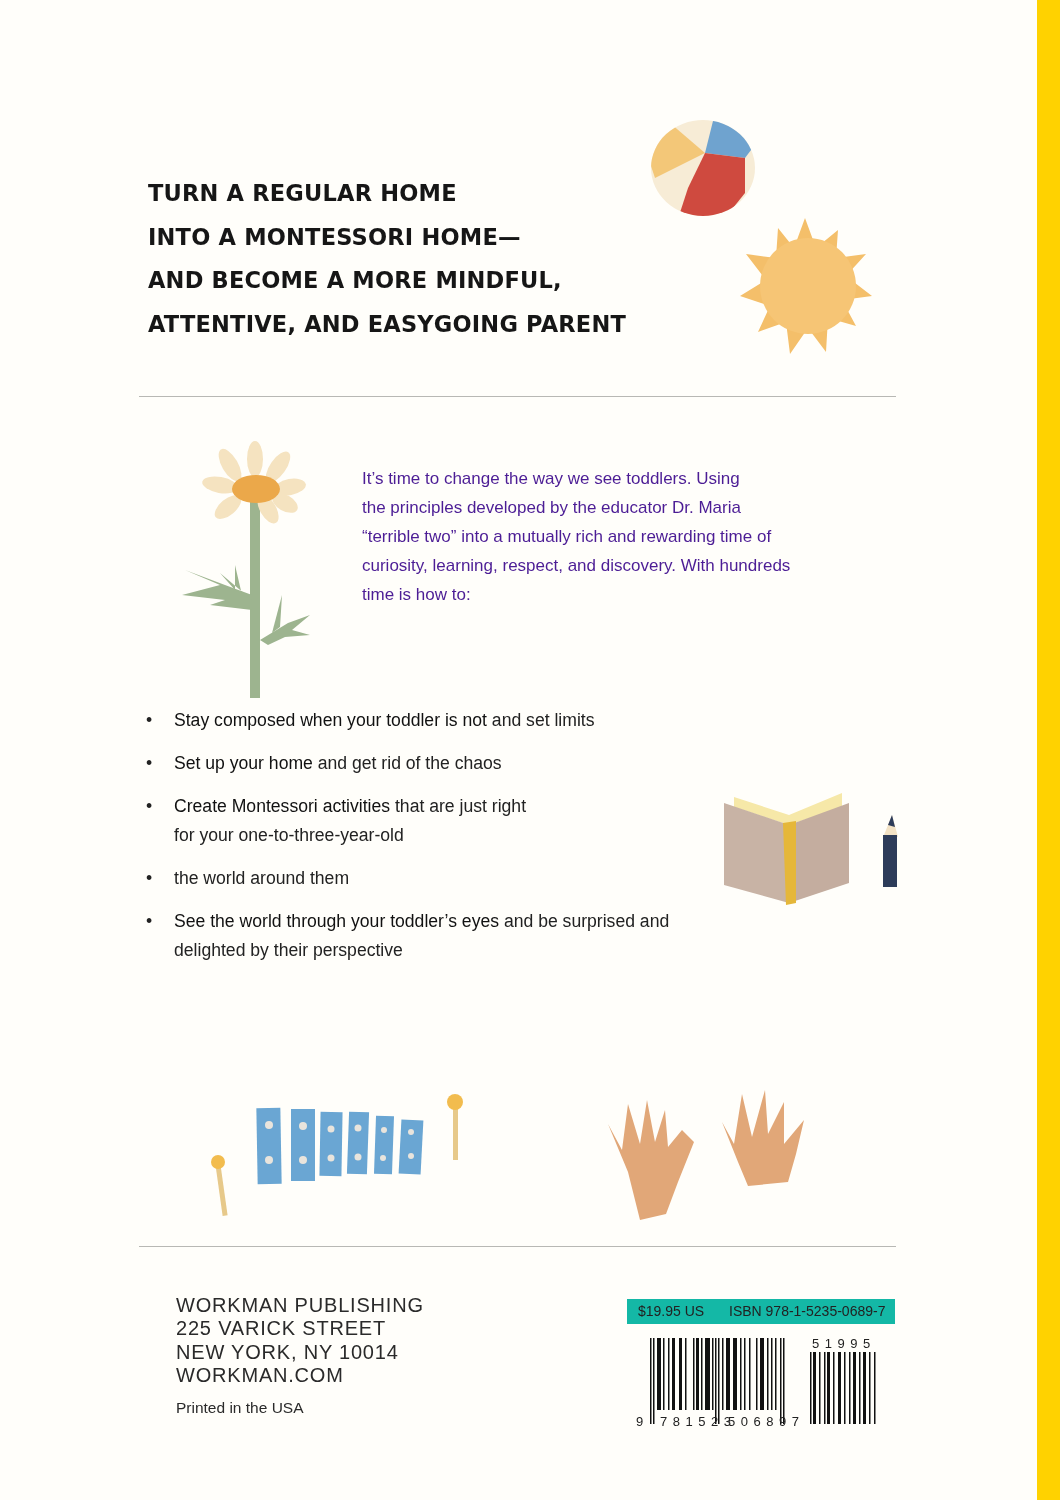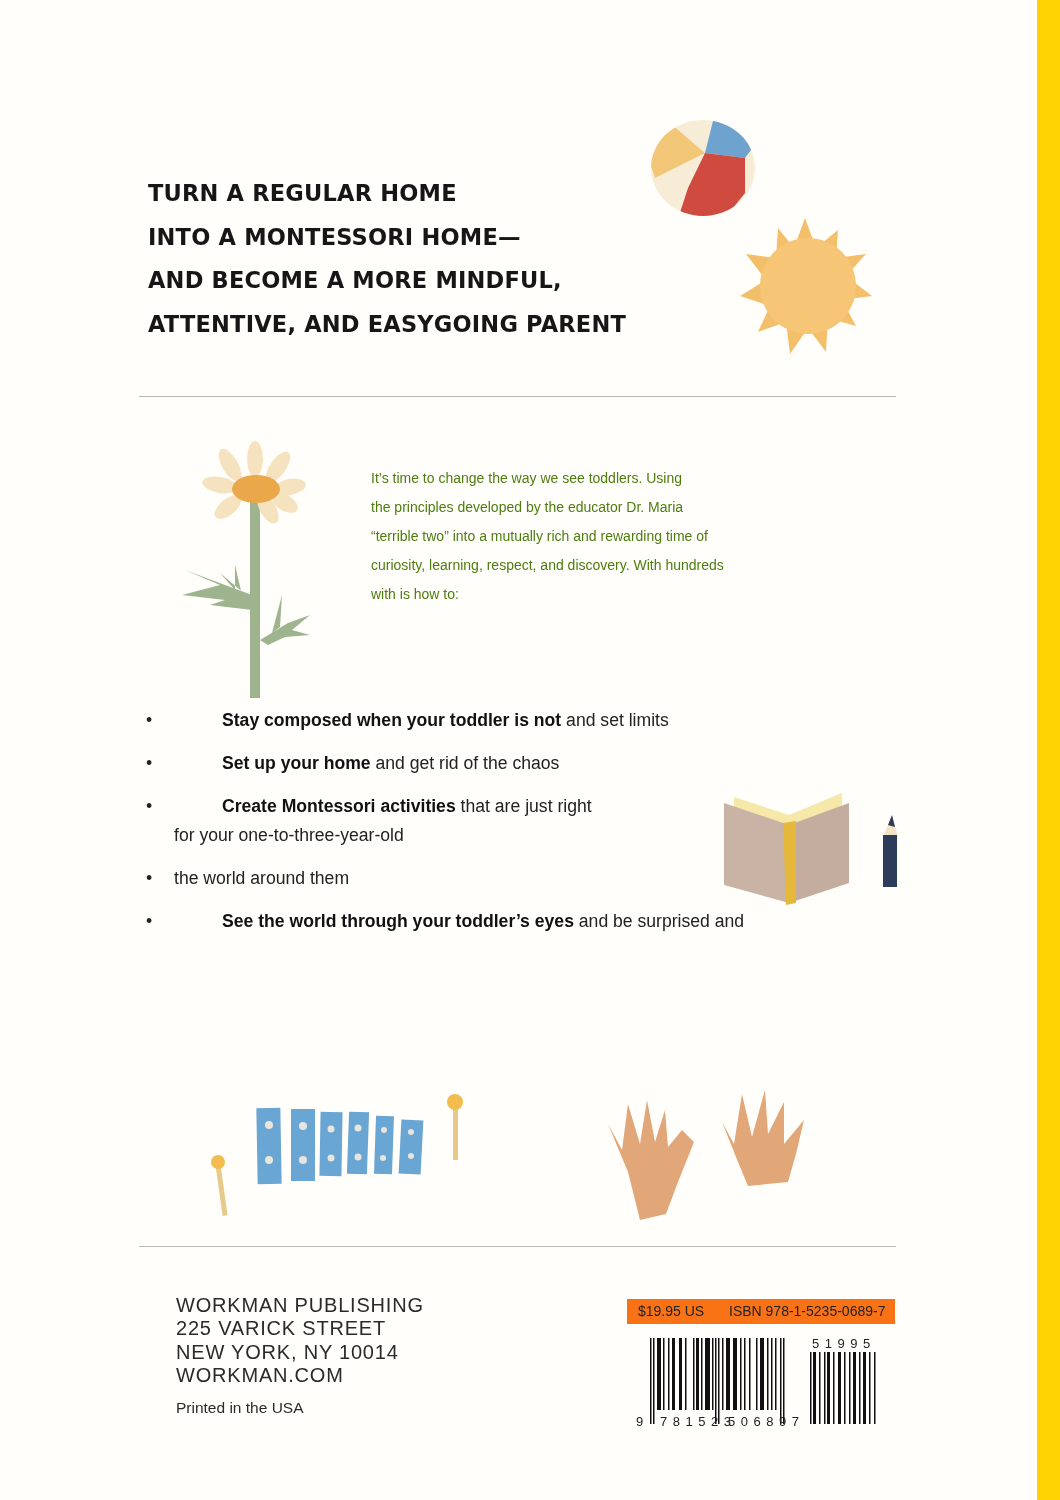--- a/index.html
+++ b/index.html
@@ -3,30 +3,30 @@
 <meta charset="utf-8">
 <style>
   html, body { margin:0; padding:0; }
   body { width:1060px; height:1500px; background:#fffefa; position:relative; overflow:hidden;
          font-family:"Liberation Sans", "DejaVu Sans", sans-serif; color:#1a1a1a; }
   .spine { position:absolute; left:1037px; top:0; width:23px; height:1500px; background:#ffd200; }
   .headline { position:absolute; left:148px; top:172px; margin:0; font-family:"DejaVu Sans", sans-serif;
               font-weight:bold; font-size:22.5px; line-height:43.5px; letter-spacing:0.2px; color:#161616; }
   .headline div { white-space:nowrap; }
   .rule { position:absolute; left:139px; width:757px; height:1px; background:#b8b8b4; }
-  .intro { position:absolute; left:362px; top:464px; width:520px; font-size:14px; line-height:29px; color:#4d7c0f;margin-left:9px; }
+  .intro { position:absolute; left:362px; top:464px; width:520px; font-size:17px; line-height:29px; color:#4c1d95; }
   .intro div { white-space:nowrap; }
   .bullets { position:absolute; left:146px; top:706px; list-style:none; margin:0; padding:0; font-size:17.6px; line-height:29px; color:#222; }
   .bullets li { position:relative; padding-left:28px; margin-bottom:14px; }
   .bullets li .dot { position:absolute; left:0; top:0; }
   .bullets li div { white-space:nowrap; }
-  .bullets b { font-weight:bold; color:#111;margin-left:48px; }
+  .bullets b { font-weight:normal; color:#111; }
   .publisher { position:absolute; left:176px; top:1294px; font-size:20px; line-height:23.3px; letter-spacing:0.8px; color:#2a2a2a; }
   .printed { position:absolute; left:176px; top:1399px; font-size:15.5px; color:#2a2a2a;text-align:center; }
-  .pricebar { position:absolute; left:627px; top:1299px; width:268px; height:25px; background:#f97316;
+  .pricebar { position:absolute; left:627px; top:1299px; width:268px; height:25px; background:#14b8a6;
               font-size:14px; line-height:25px; color:#222; }
   .pricebar .price { position:absolute; left:11px; }
   .pricebar .isbn { position:absolute; left:102px; }
   .bc-main { position:absolute; left:650px; top:1338px; }
   .bc-add { position:absolute; left:810px; top:1352px; }
   .bc-num { position:absolute; font-family:Liberation Sans, sans-serif; font-size:13px; letter-spacing:5.5px; color:#222; }
   svg { position:absolute; overflow:visible; }
 </style>
 </head>
 <body>
@@ -78,21 +78,21 @@
     <ellipse cx="105" cy="58" rx="8" ry="14" transform="rotate(120 105 58)"></ellipse>
   </g>
   <ellipse cx="76" cy="44" rx="24" ry="14" fill="#eba84a"></ellipse>
 </svg>
 
 <div class="intro">
   <div>It’s time to change the way we see toddlers. Using</div>
   <div>the principles developed by the educator Dr. Maria</div>
   <div>“terrible two” into a mutually rich and rewarding time of</div>
   <div>curiosity, learning, respect, and discovery. With hundreds</div>
-  <div>with is how to:</div>
+  <div>time is how to:</div>
 </div>
 
 <ul class="bullets">
   <li>
     <span class="dot">•</span>
     <div><b>Stay composed when your toddler is not</b><span> and set limits</span></div>
   </li>
   <li>
     <span class="dot">•</span>
     <div><b>Set up your home</b><span> and get rid of the chaos</span></div>
@@ -102,20 +102,21 @@
     <div><b>Create Montessori activities</b><span> that are just right</span></div>
     <div>for your one-to-three-year-old</div>
   </li>
   <li>
     <span class="dot">•</span>
     <div>the world around them</div>
   </li>
   <li>
     <span class="dot">•</span>
     <div><b>See the world through your toddler’s eyes</b><span> and be surprised and</span></div>
+    <div>delighted by their perspective</div>
   </li>
 </ul>
 
 <svg style="left:724px;top:785px" width="130" height="120" viewBox="0 0 130 120">
   <path d="M10 12 L65 30 L118 8 L118 22 L65 40 L10 22 Z" fill="#f6e8a8"></path>
   <path d="M0 18 L65 40 L65 118 L0 100 Z" fill="#c8b3a5"></path>
   <path d="M65 40 L125 18 L125 98 L65 118 Z" fill="#c4ad9f"></path>
   <path d="M59 38 L72 36 L72 118 L62 120 Z" fill="#e5b73a"></path>
 </svg>
 <svg style="left:880px;top:815px" width="20" height="72" viewBox="0 0 20 72">

